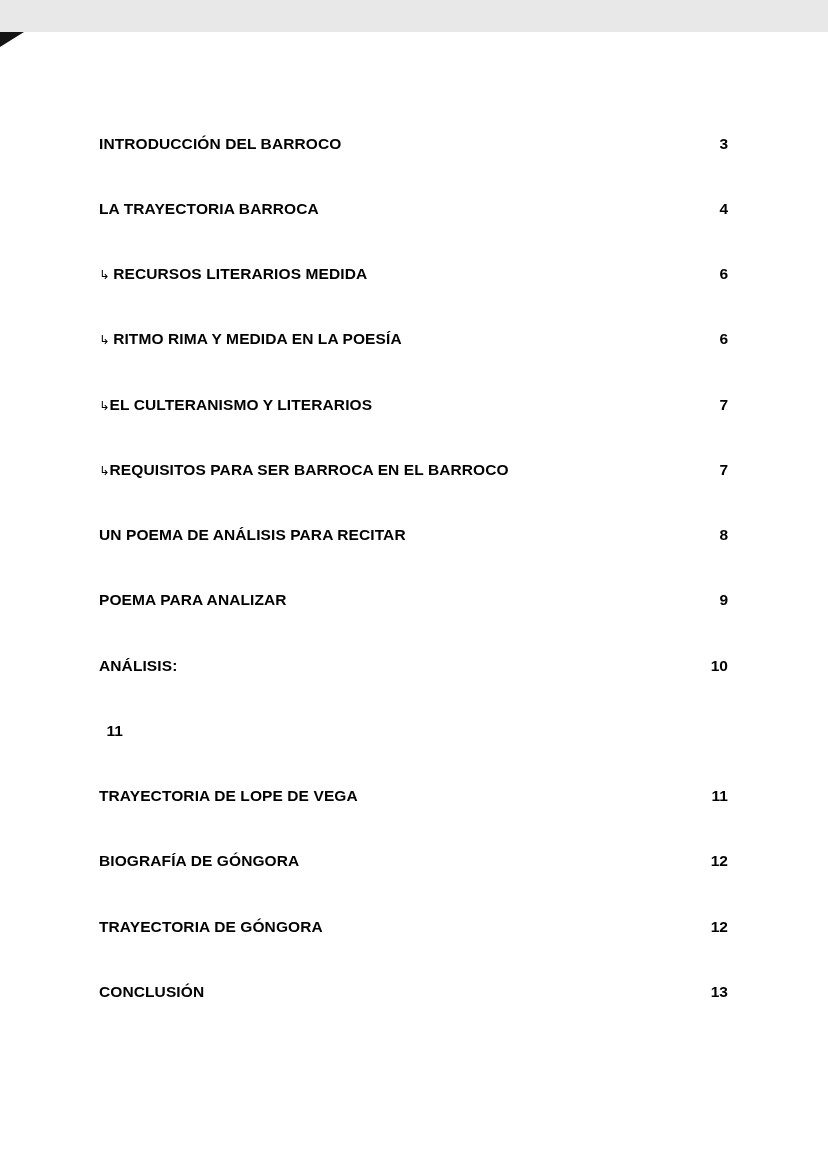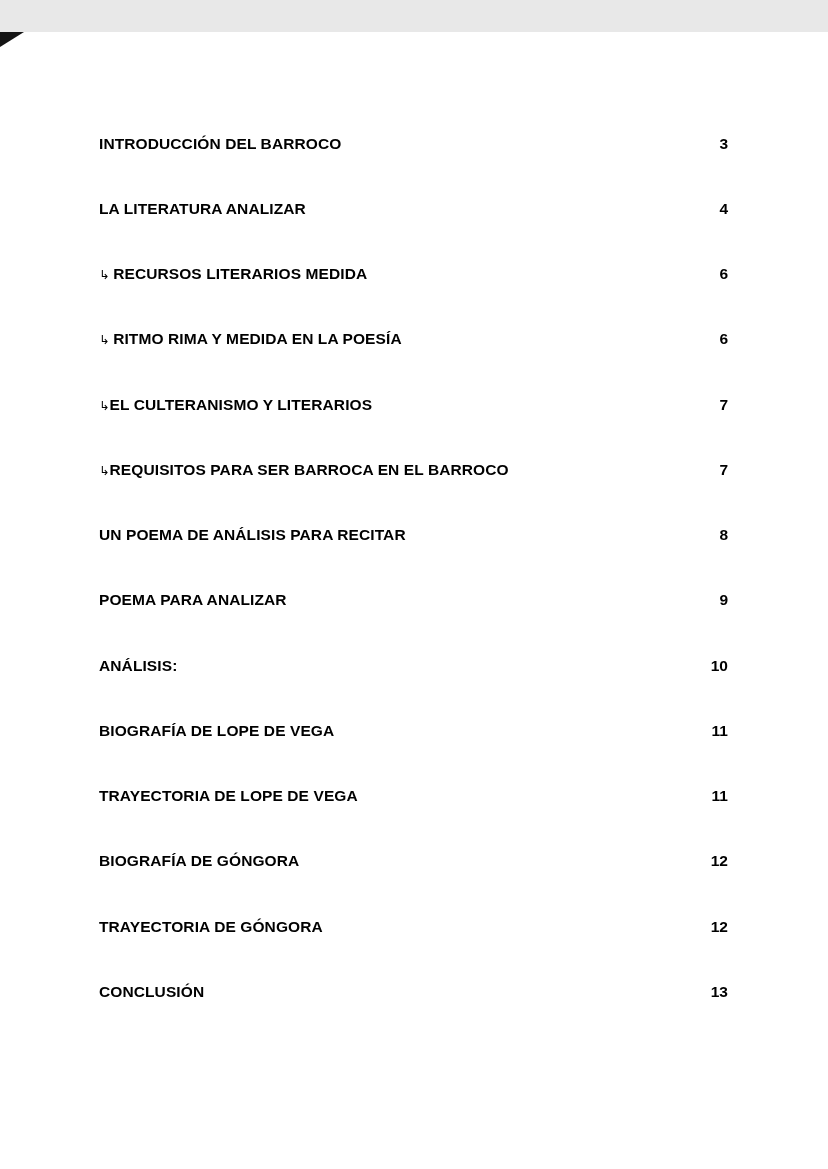--- a/index.html
+++ b/index.html
@@ -64,21 +64,21 @@
   <div class="corner-mark"></div>
 
   <div class="toc">
 
     <div class="toc-row">
       <span class="toc-title"><span class="marker"></span><span>INTRODUCCIÓN DEL BARROCO</span></span>
       <span class="toc-page">3</span>
     </div>
 
     <div class="toc-row">
-      <span class="toc-title"><span class="marker"></span><span>LA LITERATURA ANALIZAR</span></span>
+      <span class="toc-title"><span class="marker"></span><span>LA TRAYECTORIA BARROCA</span></span>
       <span class="toc-page">4</span>
     </div>
 
     <div class="toc-row">
       <span class="toc-title"><span class="marker">↳ </span><span>RECURSOS LITERARIOS MEDIDA</span></span>
       <span class="toc-page">6</span>
     </div>
 
     <div class="toc-row">
       <span class="toc-title"><span class="marker">↳ </span><span>RITMO RIMA Y MEDIDA EN LA POESÍA</span></span>
@@ -104,21 +104,20 @@
       <span class="toc-title"><span class="marker"></span><span>POEMA PARA ANALIZAR</span></span>
       <span class="toc-page">9</span>
     </div>
 
     <div class="toc-row">
       <span class="toc-title"><span class="marker"></span><span>ANÁLISIS:</span></span>
       <span class="toc-page">10</span>
     </div>
 
     <div class="toc-row">
-      <span class="toc-title"><span class="marker"></span><span>BIOGRAFÍA DE LOPE DE VEGA</span></span>
       <span class="toc-page">11</span>
     </div>
 
     <div class="toc-row">
       <span class="toc-title"><span class="marker"></span><span>TRAYECTORIA DE LOPE DE VEGA</span></span>
       <span class="toc-page">11</span>
     </div>
 
     <div class="toc-row">
       <span class="toc-title"><span class="marker"></span><span>BIOGRAFÍA DE GÓNGORA</span></span>

